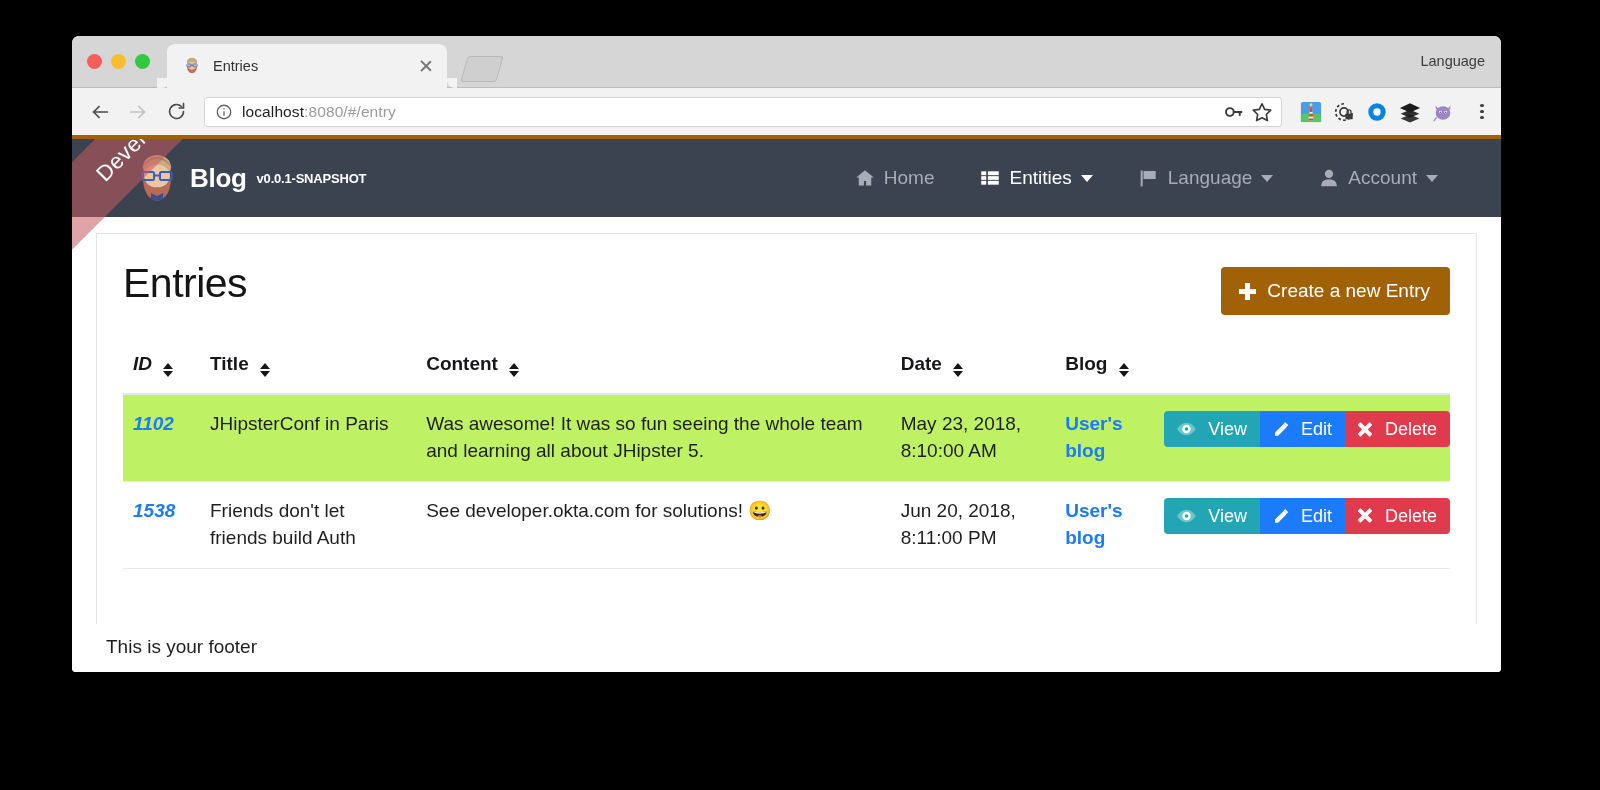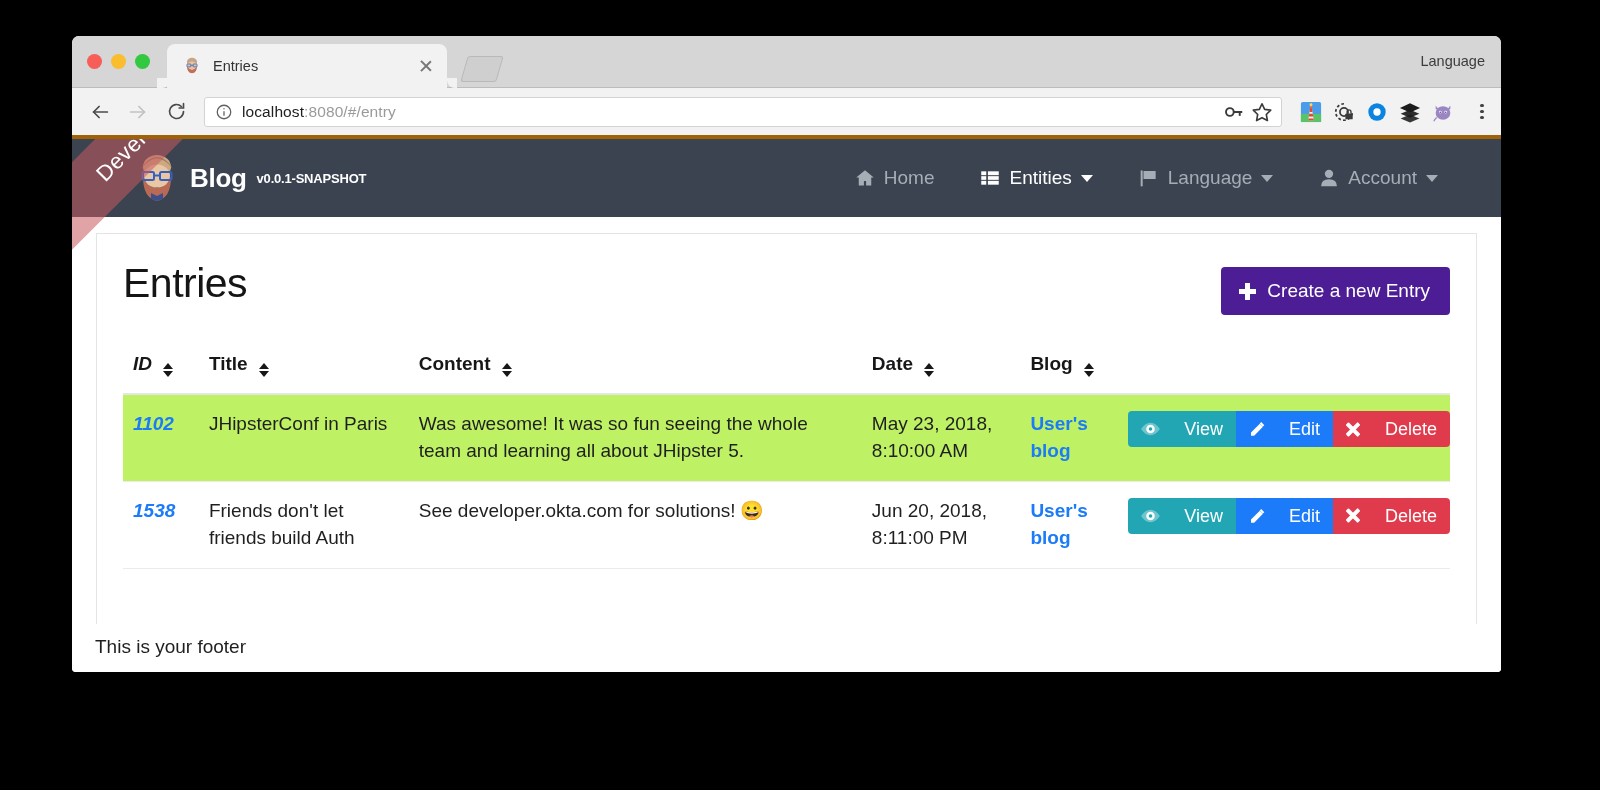--- a/index.html
+++ b/index.html
@@ -183,21 +183,21 @@
     background: #fff;
     min-height: 405px;
     padding: 26px 26px 0 26px;
   }
   .card-head {
     display: flex; align-items: flex-start; justify-content: space-between;
     padding: 0 0 6px 0;
   }
   .page-title { font-size: 41px; font-weight: 400; color: #151515; letter-spacing: -.5px; }
   .btn-create {
-    background: #4c1d95; color: #fff;
+    background: #a16207; color: #fff;
     border: none; border-radius: 4px;
     font-size: 19px; font-family: inherit;
     padding: 13px 20px 13px 18px;
     display: flex; align-items: center; gap: 11px;
     white-space: nowrap;
     margin-top: 7px;
   }
   .plus {
     position: relative; width: 17px; height: 17px; flex: 0 0 17px;
   }
@@ -238,37 +238,37 @@
   .col-id    { width: 78px; font-style: italic; }
   .col-title { width: 222px; }
   .col-content { width: 494px; }
   .col-date  { width: 170px; }
   .col-blog  { width: 100px; }
   .col-actions { width: 270px; text-align: right; padding-right: 0 !important; }
 
   .btn-group { display: inline-flex; border-radius: 4px; overflow: hidden; }
   .btn-act {
     border: none; font-family: inherit; font-size: 18px; color: #fff;
-    padding: 9px 13px; display: flex; align-items: center; gap: 24px;
+    padding: 9px 13px; display: flex; align-items: center; gap: 12px;
     white-space: nowrap; line-height: 1; text-align: center;
   }
   .btn-view   { background: #22a6b3; }
   .btn-edit   { background: #1b7bf8; }
   .btn-delete { background: #e03b4d; }
   .btn-act svg { display: block; }
   .xmark { position: relative; width: 15px; height: 15px; flex: 0 0 15px; }
   .xmark:before, .xmark:after {
     content: ""; position: absolute; left: 5.5px; top: -1px;
     width: 4.2px; height: 17px; background: #fff; border-radius: 1px;
   }
   .xmark:before { transform: rotate(45deg); }
   .xmark:after  { transform: rotate(-45deg); }
 
   .footer {
-    position: absolute; left: 5px; right: 0; bottom: 0;
+    position: absolute; left: 16px; right: 0; bottom: 0;
     padding: 12px 4px 14px 18px;
     background: #fff;
     font-size: 19px; color: #1f1f1f;
   }
 </style>
 </head>
 <body>
 
 <div class="browser-window">
 

